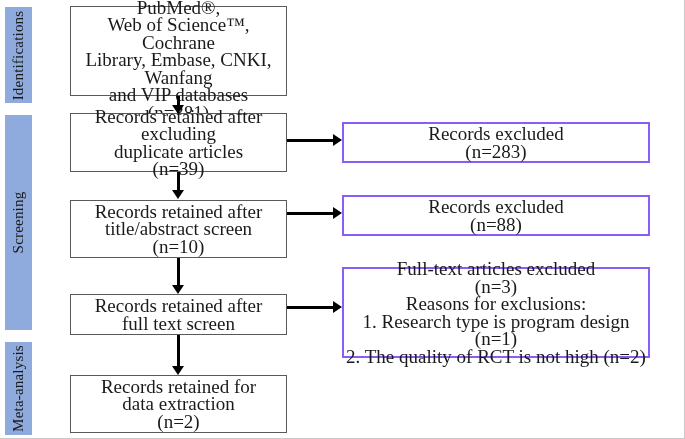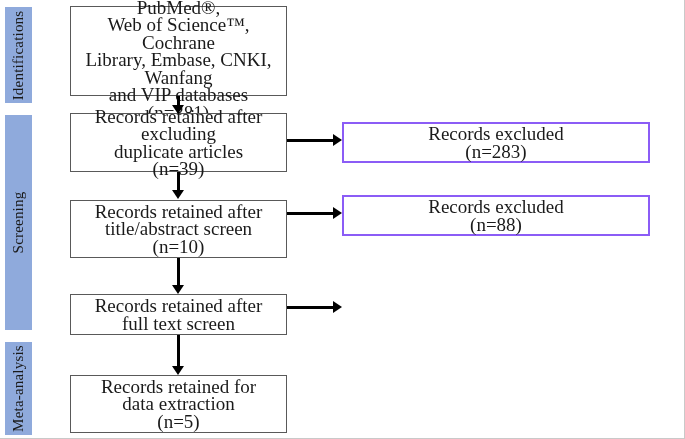--- a/index.html
+++ b/index.html
@@ -95,30 +95,37 @@
 title/abstract screen
 (n=10)</span>
   </div>
   <div class="box main" style="top:294px; height:41px;">
     <span class="box-text">Records retained after
 full text screen</span>
   </div>
   <div class="box main" style="top:375px; height:58px;">
     <span class="box-text">Records retained for
 data extraction
-(n=5)</span>
+(n=2)</span>
   </div>
 
   <div class="box side" style="top:122px; height:41px;">
     <span class="box-text">Records excluded
 (n=283)</span>
   </div>
   <div class="box side" style="top:195px; height:41px;">
     <span class="box-text">Records excluded
 (n=88)</span>
+  </div>
+  <div class="box side" style="top:267px; height:91px;">
+    <span class="box-text">Full-text articles excluded
+(n=3)
+Reasons for exclusions:
+1. Research type is program design (n=1)
+2. The quality of RCT is not high (n=2)</span>
   </div>
 
   <div>
     <div class="shaft-v" style="top:96px; height:9px;"></div>
     <div class="head-down" style="top:105px;"></div>
   </div>
   <div>
     <div class="shaft-v" style="top:172px; height:18px;"></div>
     <div class="head-down" style="top:190px;"></div>
   </div>

